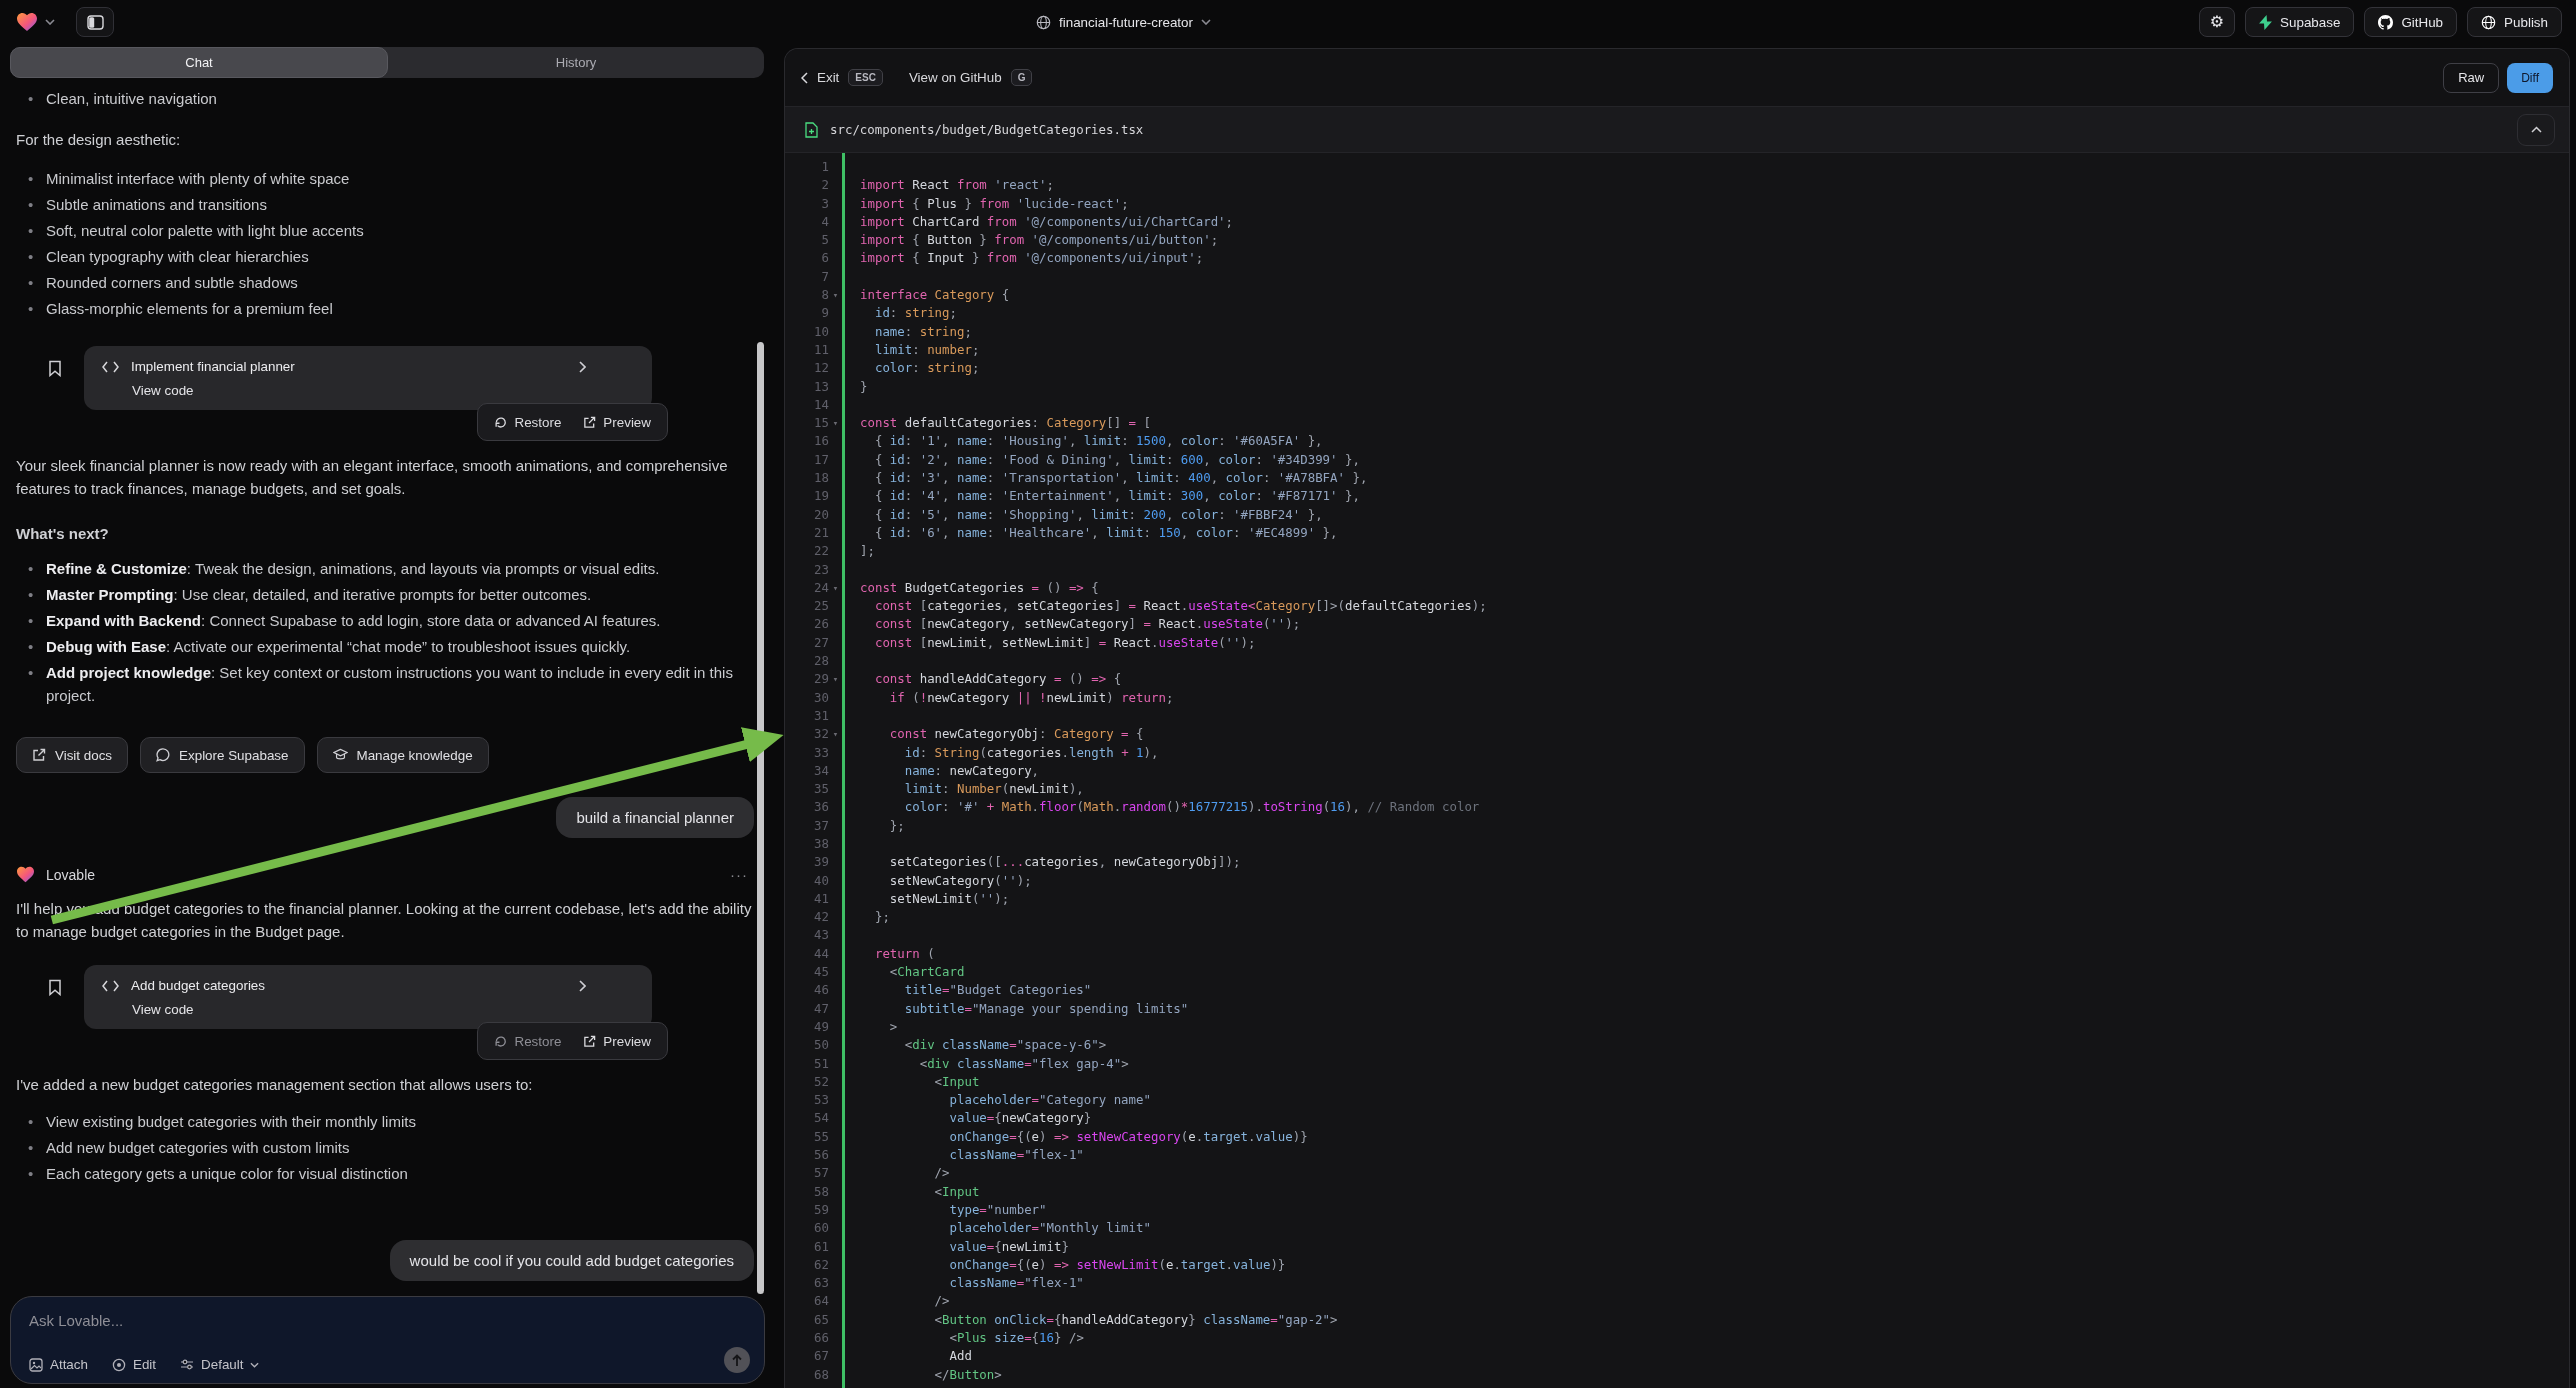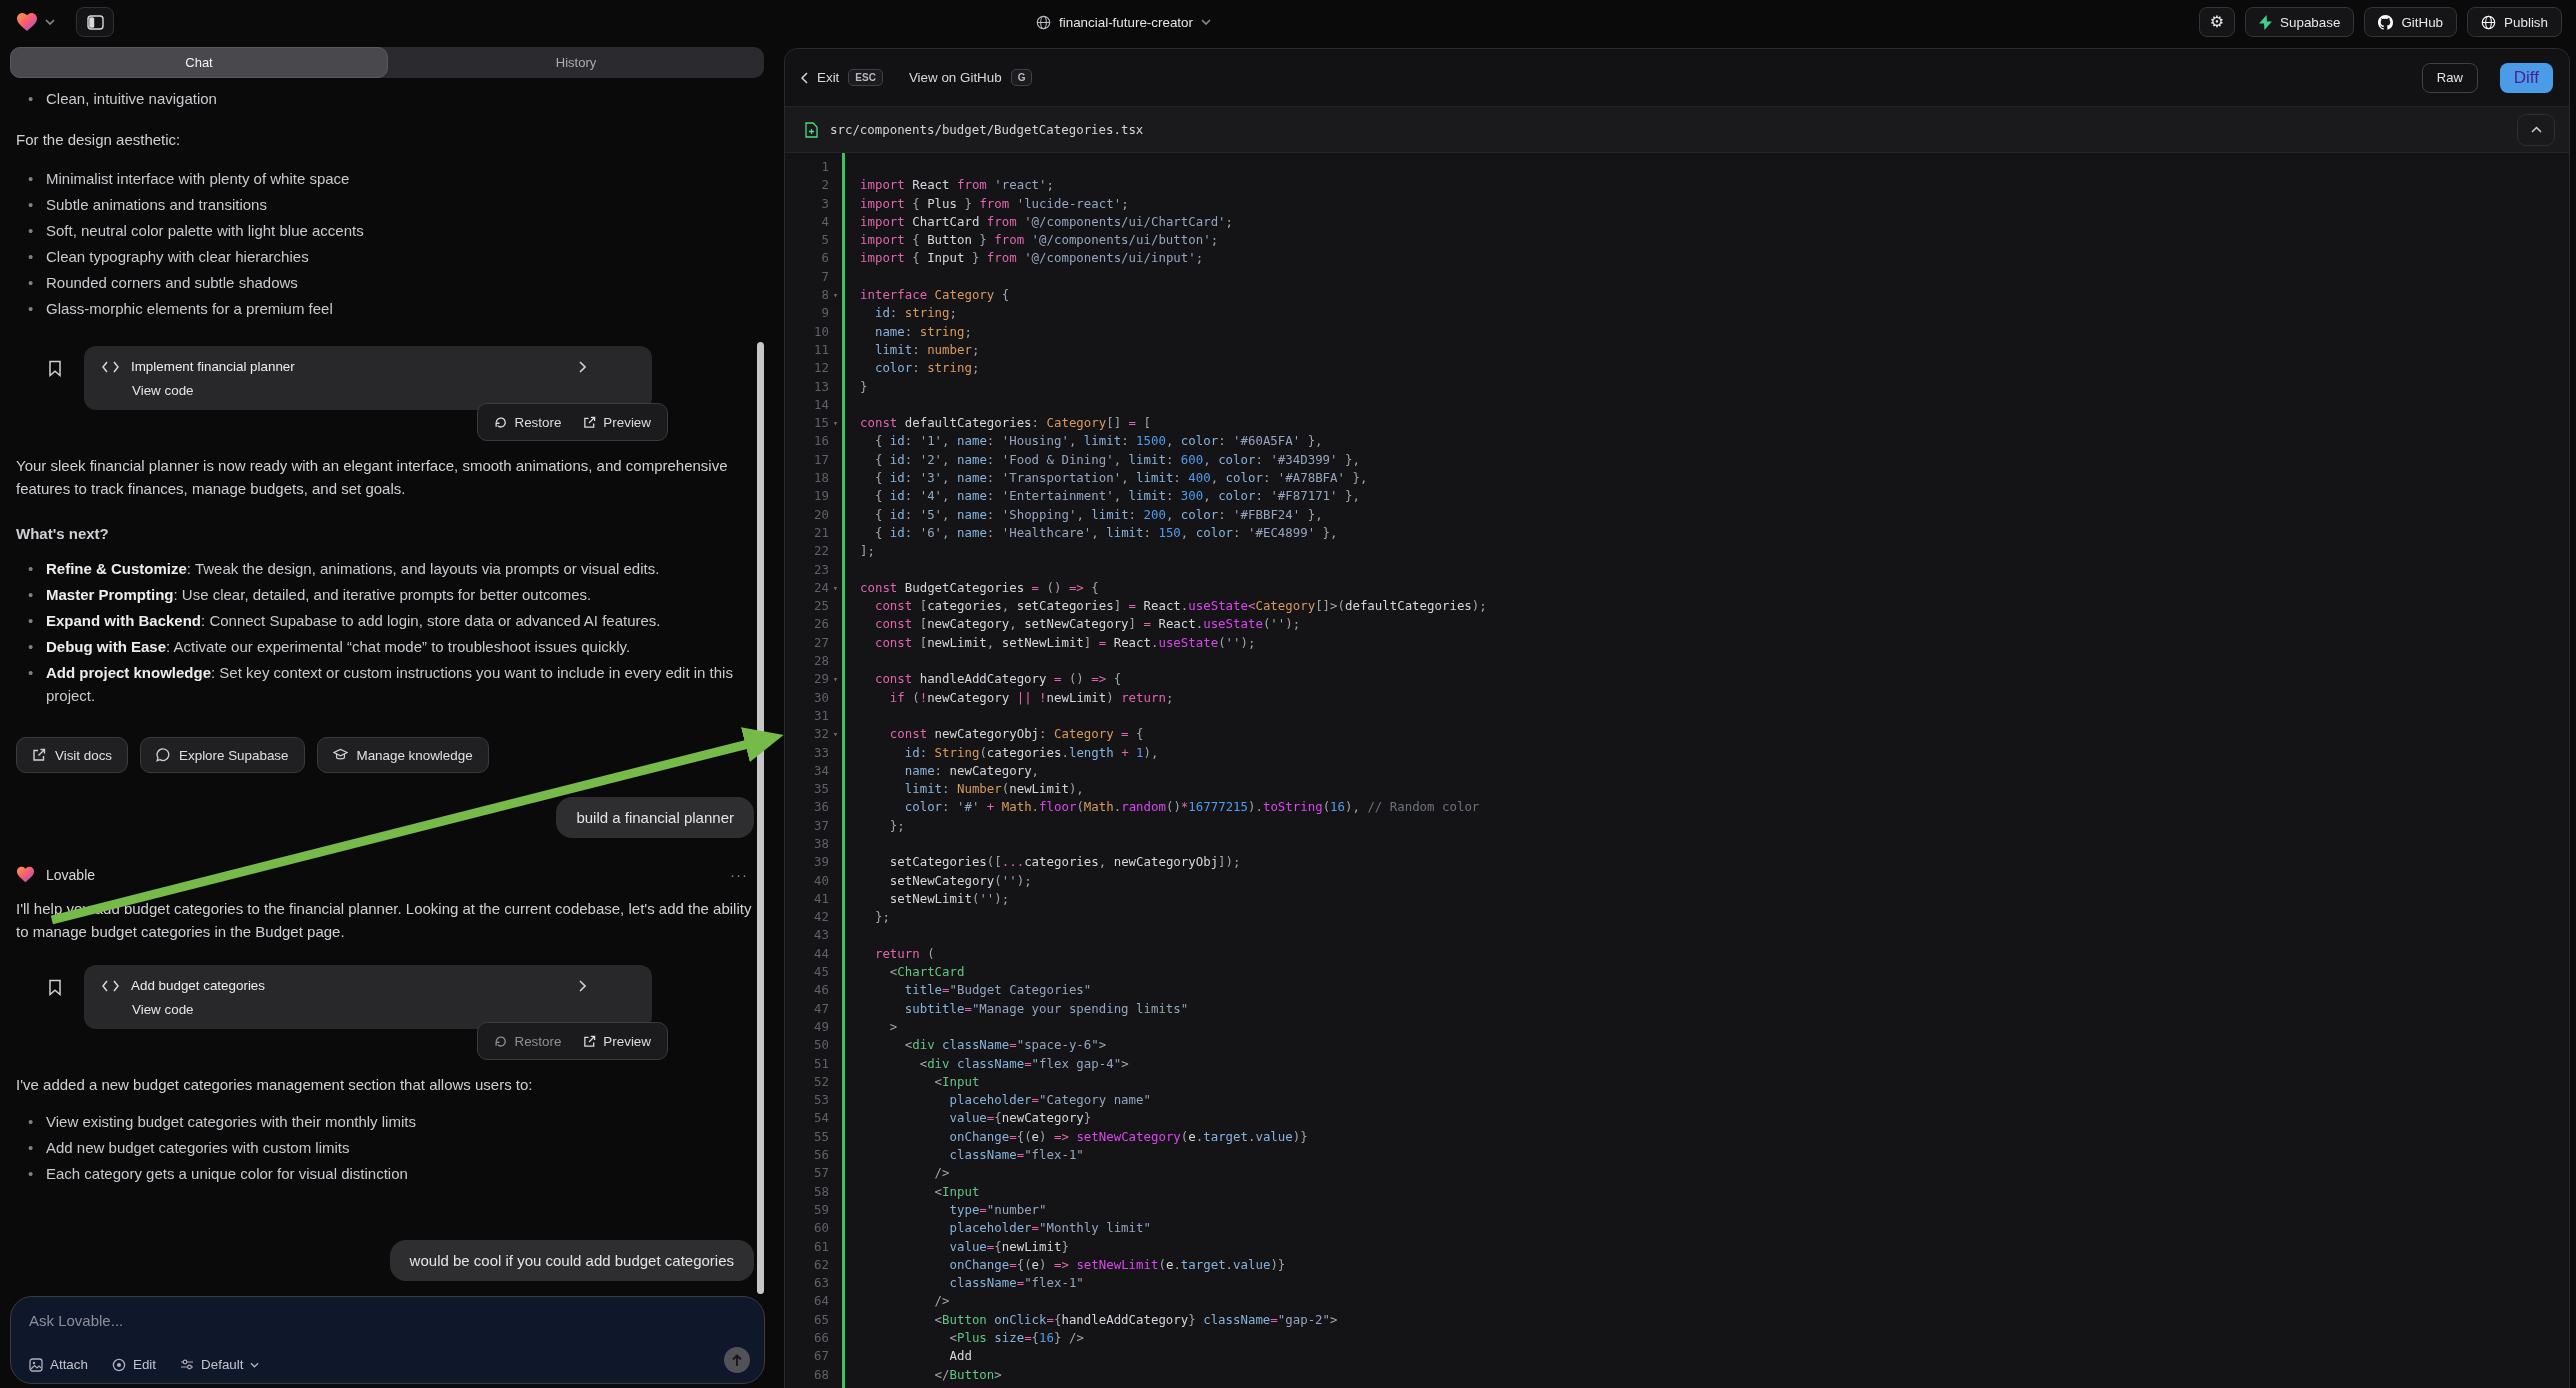--- a/index.html
+++ b/index.html
@@ -102,25 +102,25 @@
   .code-panel { position:absolute; left:784px; top:48px; width:1786px; height:1340px;
     background:#141416; border:1px solid #2a2a2e; border-bottom:none;
     border-radius:14px 14px 0 0; overflow:hidden; }
   .code-header { height:57px; display:flex; align-items:center; padding:0 16px;
     background:#121214; }
   .ch-item { display:flex; align-items:center; gap:9px; font-size:13.4px;
     color:#d9d9dd; cursor:pointer; }
   .ch-item + .ch-item { margin-left:26px; }
   .kbd { font-size:10px; padding:2px 6px; border:1px solid #404046; border-radius:5px;
     background:#1c1c20; color:#b8b8c0; font-weight:700; }
-  .ch-right { margin-left:auto; display:flex; gap:22px; }
+  .ch-right { margin-left:auto; display:flex; gap:8px; }
   .btn-raw { height:30px; padding:0 14px; border:1px solid #3f3f46; border-radius:8px;
     background:transparent; color:#e5e5e9; font-size:13px; cursor:pointer; }
   .btn-diff { height:30px; padding:0 14px; border:none; border-radius:8px;
-    background:#4b9ce8; color:#4c1d95; font-size:17px; cursor:pointer; }
+    background:#4b9ce8; color:#0f172a; font-size:12px; cursor:pointer; }
 
   .file-bar { height:47px; display:flex; align-items:center; padding:0 14px 0 20px;
     background:#1a1a1d; border-top:1px solid #242428; border-bottom:1px solid #242428; }
   .file-icon { color:#4ade80; margin-right:12px; }
   .file-path { font-family:"DejaVu Sans Mono", monospace; font-size:12.4px; color:#d6d6da; }
   .collapse-btn { margin-left:auto; width:38px; height:32px; display:flex; align-items:center;
     justify-content:center; border:1px solid #2e2e33; border-radius:9px;
     color:#d0d0d4; cursor:pointer; }
 
   .code-area { position:relative; height:1235px; padding-top:5px;

